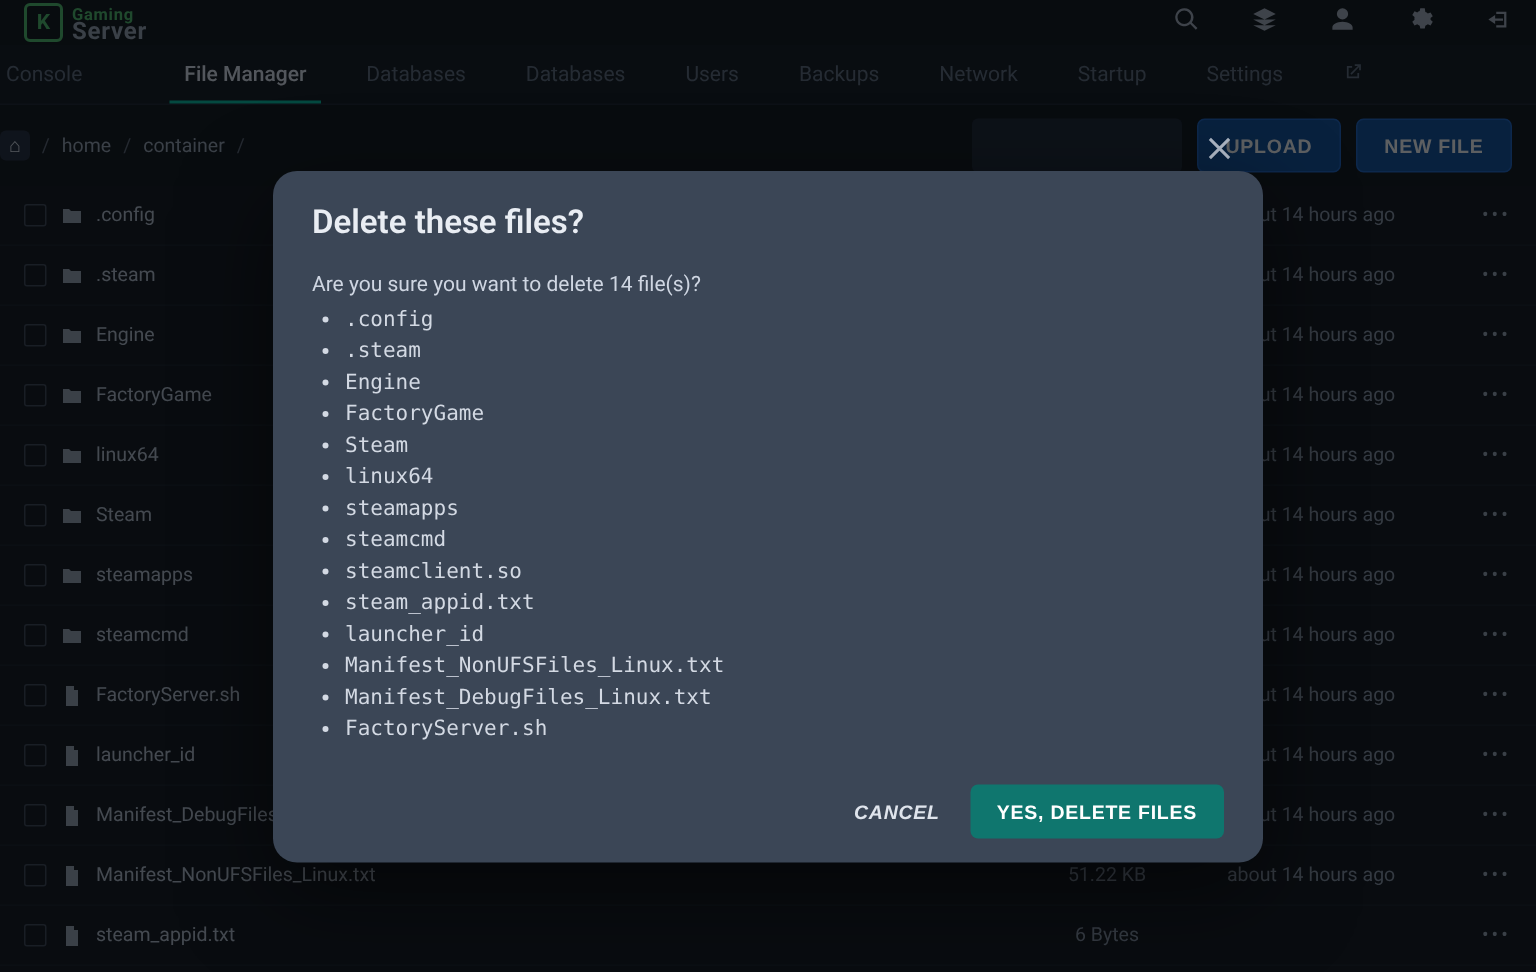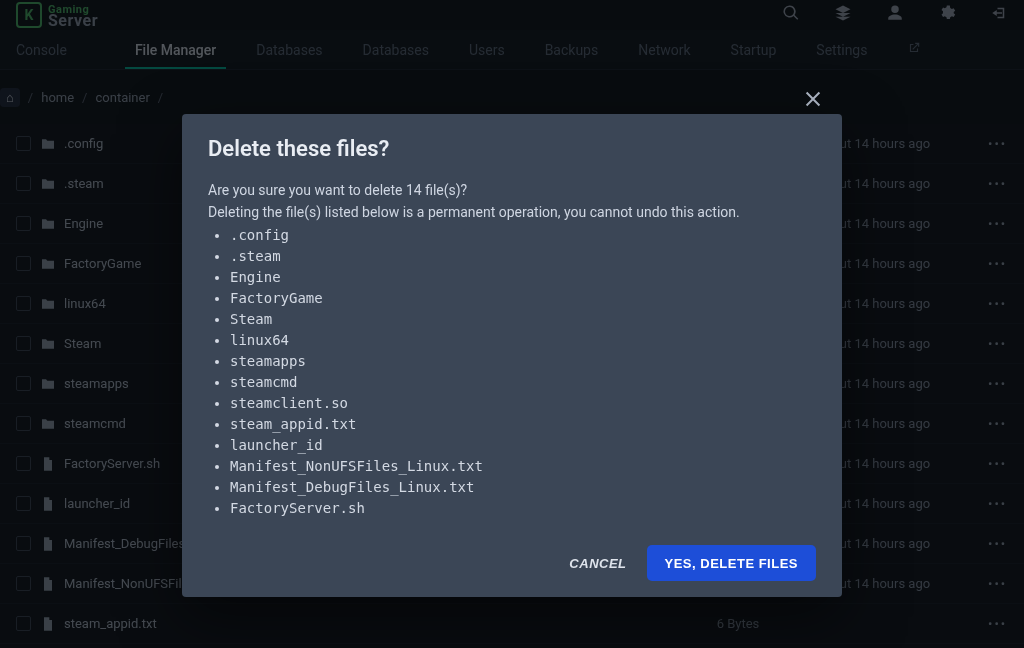--- a/index.html
+++ b/index.html
@@ -14,21 +14,21 @@
       padding:0 16px; background:#0e1216;
     }
     .brand { display:flex; align-items:center; gap:6px; }
     .brand-badge { width:26px; height:26px; border:2px solid #4fbf6a; border-radius:4px; display:flex; align-items:center; justify-content:center; color:#4fbf6a; font-weight:700; font-size:14px; }
     .brand-text .l1 { color:#4fbf6a; font-size:11px; line-height:11px; font-weight:700; letter-spacing:.5px;}
     .brand-text .l2 { color:#9aa5b4; font-size:16px; line-height:12px; font-weight:700; letter-spacing:.5px;}
     .top-icons { display:flex; gap:34px; align-items:center; }
     .top-icons svg { width:18px; height:18px; fill:#a7b0bd; }
     
     .tabs {
-      height:40px; display:flex; align-items:center; gap:40px; padding:0 16px;
+      height:40px; display:flex; align-items:center; gap:40px; padding:0 4px;
       background:#11151a; border-bottom:1px solid #1b222c; font-size:14px; color:#5f6c7d;
     }
     .tab { cursor:pointer; }
     .tab.active { color:#e0e6ef; font-weight:500; position:relative;margin-left:28px; }
     .tab.active::after { content:""; position:absolute; left:-10px; right:-10px; bottom:-11px; height:2px; background:#00c1a2; }
     .tab-ext svg { width:14px; height:14px; fill:#5f6c7d; }
     
     .crumbrow {
       height:54px; display:flex; align-items:center; justify-content:space-between; padding:0 16px 0 0;
       background:#0e1216;
@@ -61,32 +61,32 @@
     .dim {
       position:absolute; inset:0; background:rgba(6,9,12,.65);
     }
     
     .modal-wrap { position:absolute; inset:0; display:flex; align-items:flex-start; justify-content:center; }
     .close-x {
       position:absolute; top:88px; right:200px; cursor:pointer;
     }
     .close-x svg { width:22px; height:22px; stroke:#aeb7c5; stroke-width:2.2; fill:none; }
     .modal {
-      margin-top:114px; width:660px; background:#3b4656; border-radius:4px;
+      margin-top:114px; width:660px; background:#3b4656; border-radius:16px;
       box-shadow:0 20px 60px rgba(0,0,0,.5);
       color:#cfd6e2; padding:22px 26px 16px;
       position:relative;
     }
     .modal h2 { color:#e9edf3; font-size:22px; font-weight:600; margin-bottom:18px; }
     .modal p { font-size:14px; line-height:22px; }
     .modal ul { list-style:disc; padding-left:22px; margin-top:2px; }
     .modal ul li { font-family:ui-monospace,Menlo,Consolas,monospace; font-size:14px; line-height:21px; color:#d3d9e3; }
     .modal-actions { display:flex; justify-content:flex-end; gap:20px; margin-top:26px; align-items:center; }
     .btn-text { background:none; color:#dfe4ec; font-weight:700; font-size:13px; letter-spacing:.5px; cursor:pointer; border:none;font-style:italic; }
-    .btn-danger { background:#1d4ed8; color:#fff; }
+    .btn-danger { background:#0f766e; color:#fff; }
   </style>
 </head>
 <body>
 
 <div class="topbar">
   <div class="brand">
     <div class="brand-badge">K</div>
     <div class="brand-text">
       <div class="l1">Gaming</div>
       <div class="l2">Server</div>
@@ -128,20 +128,25 @@
 
 <div class="crumbrow">
   <div class="crumb">
     <span class="pill">⌂</span>
     <span class="slash">/</span>
     <span>home</span>
     <span class="slash">/</span>
     <span>container</span>
     <span class="slash">/</span>
   </div>
+  <div class="actions">
+    <div class="fauxselect"></div>
+    <button class="btn btn-primary">UPLOAD</button>
+    <button class="btn btn-primary">NEW FILE</button>
+  </div>
 </div>
 
 <div class="files" id="file-rows">
     <div class="row">
       <span class="chk">
         <span class="chkbox"></span>
       </span>
       <span class="ico">
         <svg viewBox="0 0 24 24">
           <path d="M3 5h6l2 2h10v12H3z"></path>
@@ -326,21 +331,20 @@
 
 <div class="modal-wrap">
   <div class="close-x">
     <svg viewBox="0 0 24 24">
         <path d="M5 5l14 14M19 5L5 19"></path>
       </svg>
   </div>
   <div class="modal">
     <h2>Delete these files?</h2>
     <p>Are you sure you want to delete 14 file(s)?</p>
-    <p>Deleting the file(s) listed below is a permanent operation, you cannot undo this action.</p>
     <ul id="modal-list">
         <li>.config</li>
         <li>.steam</li>
         <li>Engine</li>
         <li>FactoryGame</li>
         <li>Steam</li>
         <li>linux64</li>
         <li>steamapps</li>
         <li>steamcmd</li>
         <li>steamclient.so</li>

